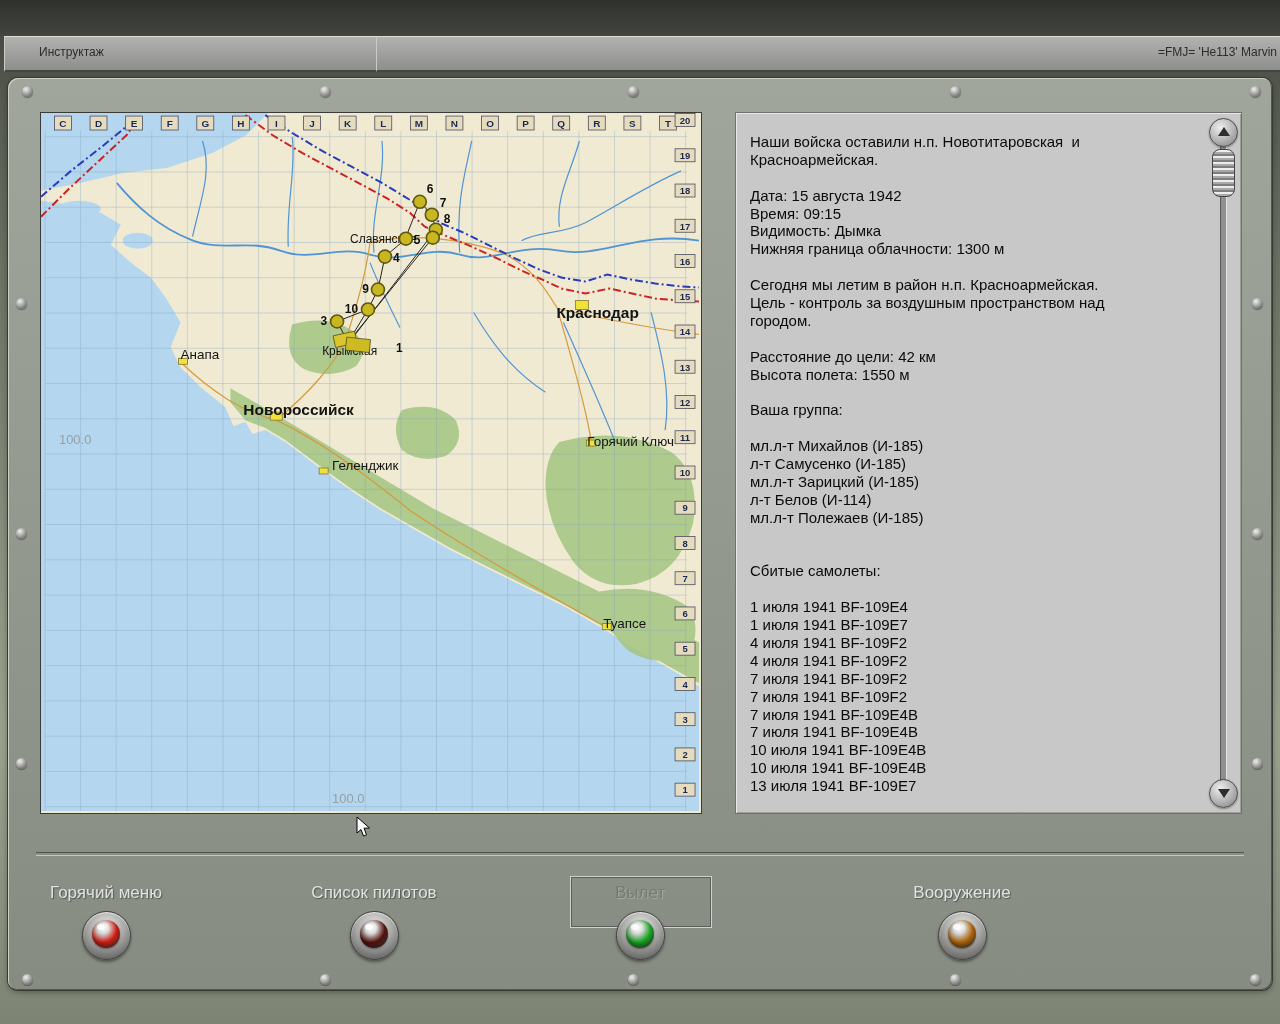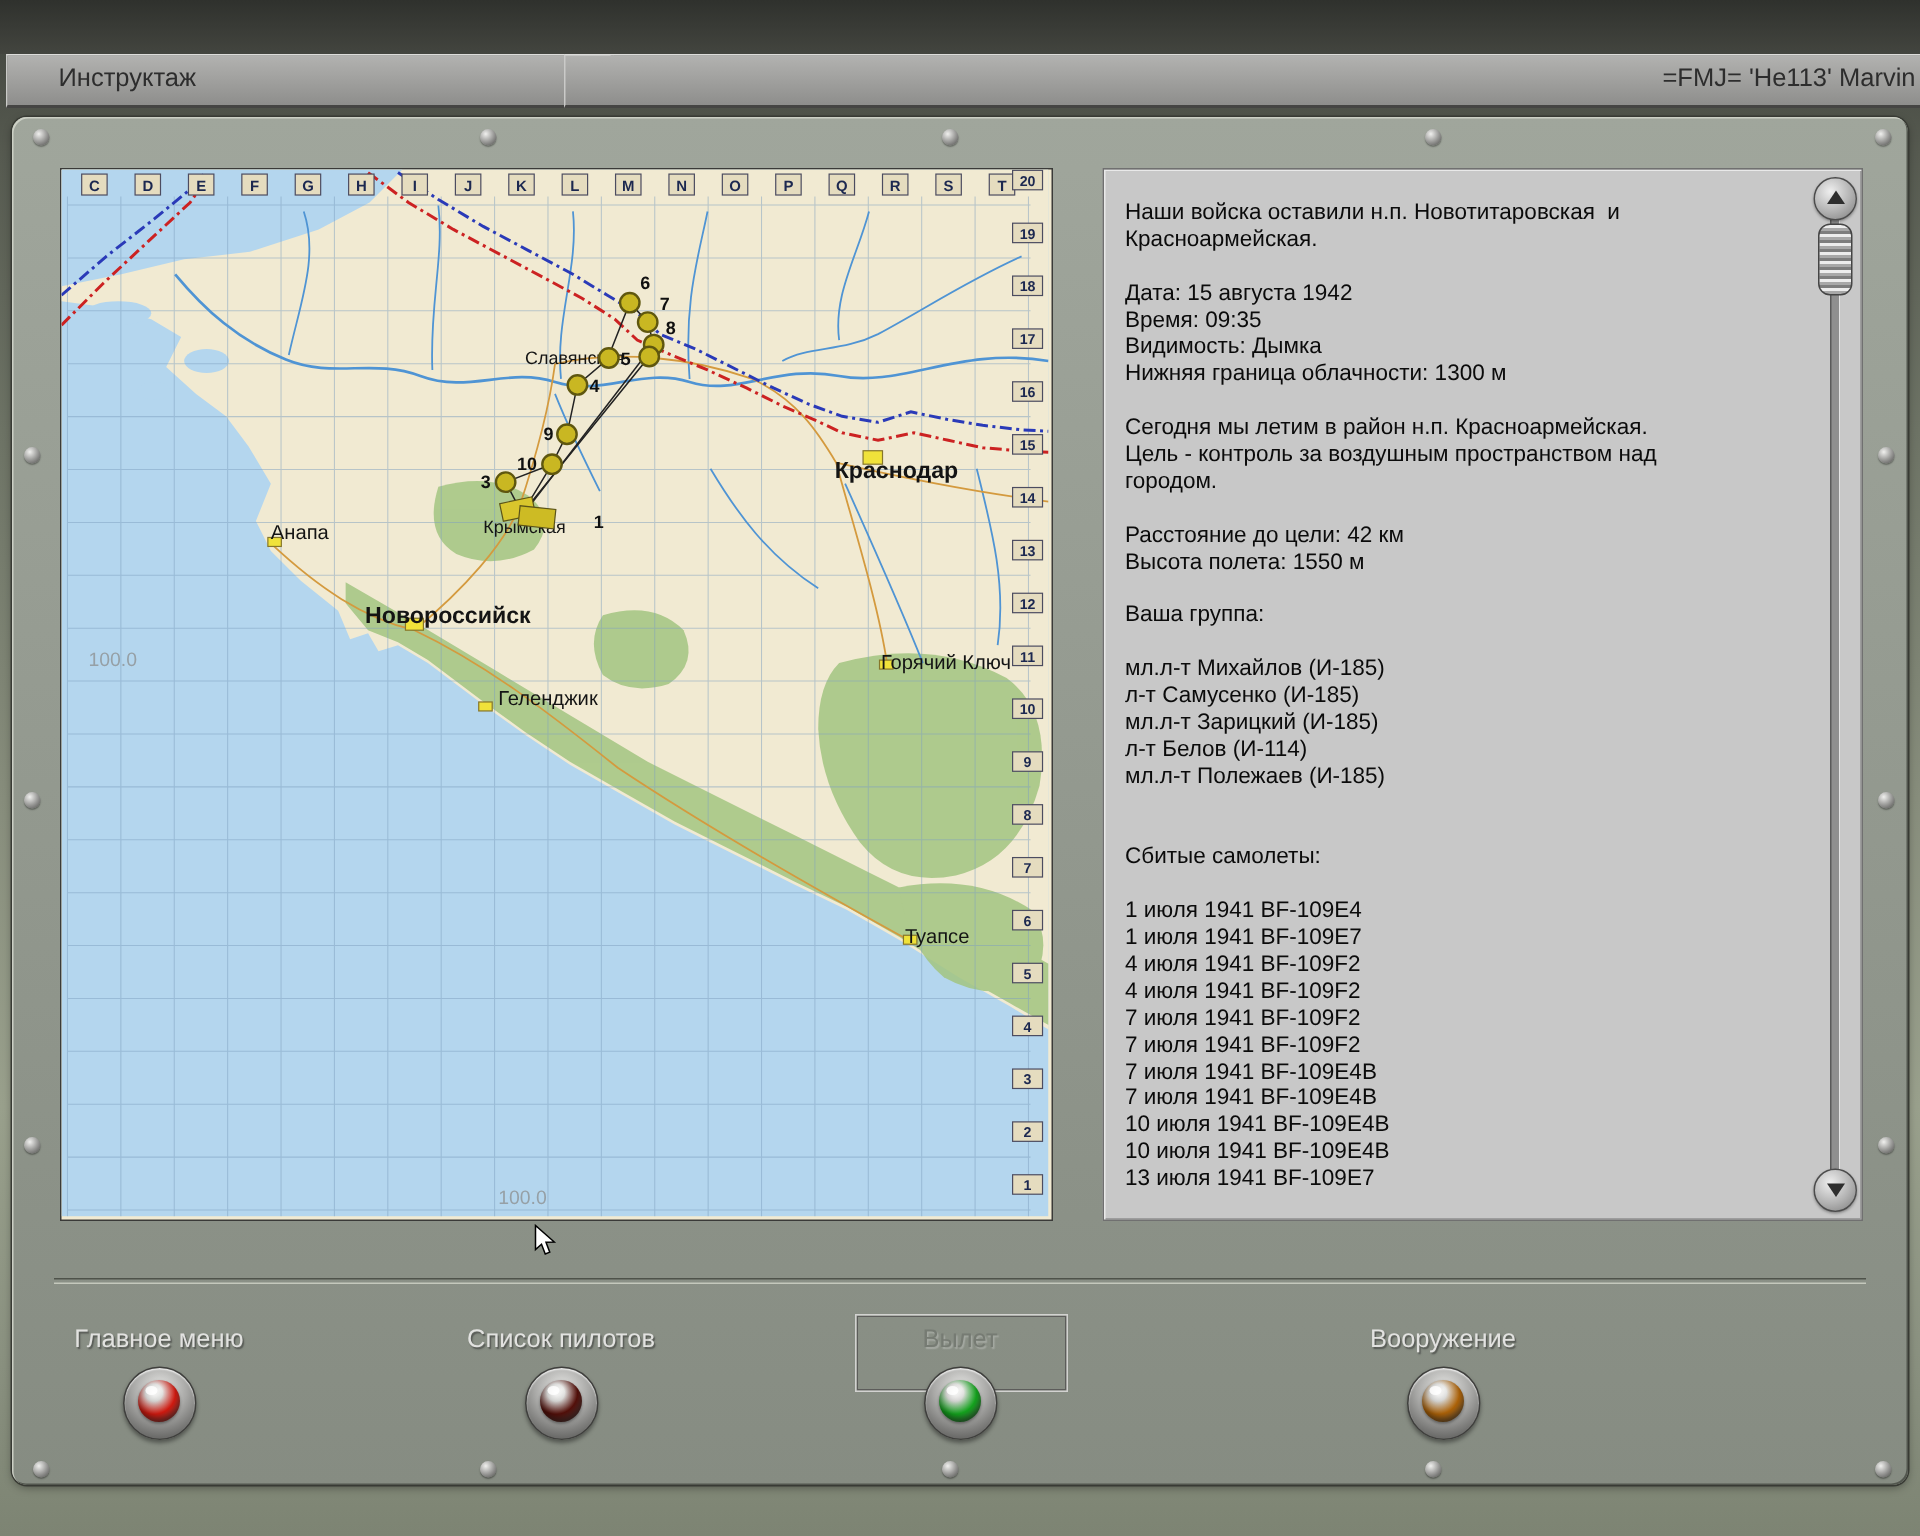--- a/index.html
+++ b/index.html
@@ -1,20 +1,20 @@
 <!DOCTYPE html>
 <html><head>
 <meta charset="utf-8">
 <style>
   html,body{margin:0;padding:0}
   body{width:1280px;height:1024px;font-family:"Liberation Sans",sans-serif;background:#555;overflow:hidden}
   #screen{position:relative;width:1280px;height:1024px;overflow:hidden;
     background:linear-gradient(180deg,#3f423c 0%,#565a50 10%,#6d7365 28%,#878d7c 52%,#99a08c 72%,#8a9180 88%,#7d8473 100%)}
   .topbar{position:absolute;left:0;top:0;width:100%;height:36px;background:linear-gradient(180deg,#2f312d,#43453f)}
-  .tab{position:absolute;top:36px;height:33px;font-size:17px;line-height:30px;color:#2d2d2d;
+  .tab{position:absolute;top:36px;height:33px;font-size:12px;line-height:30px;color:#2d2d2d;
     background:linear-gradient(180deg,#b2b2b0,#8e8e8c);
     border-top:1px solid #dcdcda;border-left:1px solid #cacac8;border-right:2px solid #4f4f4d;border-bottom:2px solid #454543}
   #tab-briefing{left:4px;width:368px;padding-left:34px}
   #tab-pilot{left:376px;width:900px;text-align:right;padding-right:30px}
   #panel{position:absolute;left:8px;top:78px;width:1264px;height:912px;border-radius:10px;
     background:linear-gradient(180deg,#a0a69c 0%,#949a90 45%,#868c82 100%);
     box-shadow:inset 1px 1px 0 #ccd0c5,inset -1px -1px 0 #52564e,0 0 0 1px #383a34,0 2px 6px rgba(0,0,0,.35)}
   .screw{position:absolute;width:11px;height:11px;border-radius:50%;
     background:radial-gradient(circle at 35% 30%,#f0f0ee,#939391 55%,#4b4b49 100%);
     box-shadow:0 1px 1px rgba(0,0,0,.35)}
@@ -266,21 +266,21 @@
           </g>
       </svg>
     </div>
 
     <div id="brief">
       <div id="brief-text">
           <div class="bline">Наши войска оставили н.п. Новотитаровская  и</div>
           <div class="bline">Красноармейская.</div>
           <div class="bline">&nbsp;</div>
           <div class="bline">Дата: 15 августа 1942</div>
-          <div class="bline">Время: 09:35</div>
+          <div class="bline">Время: 09:15</div>
           <div class="bline">Видимость: Дымка</div>
           <div class="bline">Нижняя граница облачности: 1300 м</div>
           <div class="bline">&nbsp;</div>
           <div class="bline">Сегодня мы летим в район н.п. Красноармейская.</div>
           <div class="bline">Цель - контроль за воздушным пространством над</div>
           <div class="bline">городом.</div>
           <div class="bline">&nbsp;</div>
           <div class="bline">Расстояние до цели: 42 км</div>
           <div class="bline">Высота полета: 1550 м</div>
           <div class="bline">&nbsp;</div>
@@ -314,21 +314,21 @@
       </div>
       <div class="scroll-btn" id="scroll-down">
         <div class="tri-down"></div>
       </div>
     </div>
 
     <div id="divider"></div>
     <div id="focus-rect"></div>
 
     <div class="btn-group" style="left:-2px">
-      <div class="btn-label">Главное меню</div>
+      <div class="btn-label">Горячий меню</div>
     </div>
     <div class="btn-group" style="left:266px">
       <div class="btn-label">Список пилотов</div>
     </div>
     <div class="btn-group" style="left:532px">
       <div class="btn-label dim">Вылет</div>
     </div>
     <div class="btn-group" style="left:854px">
       <div class="btn-label">Вооружение</div>
     </div>

